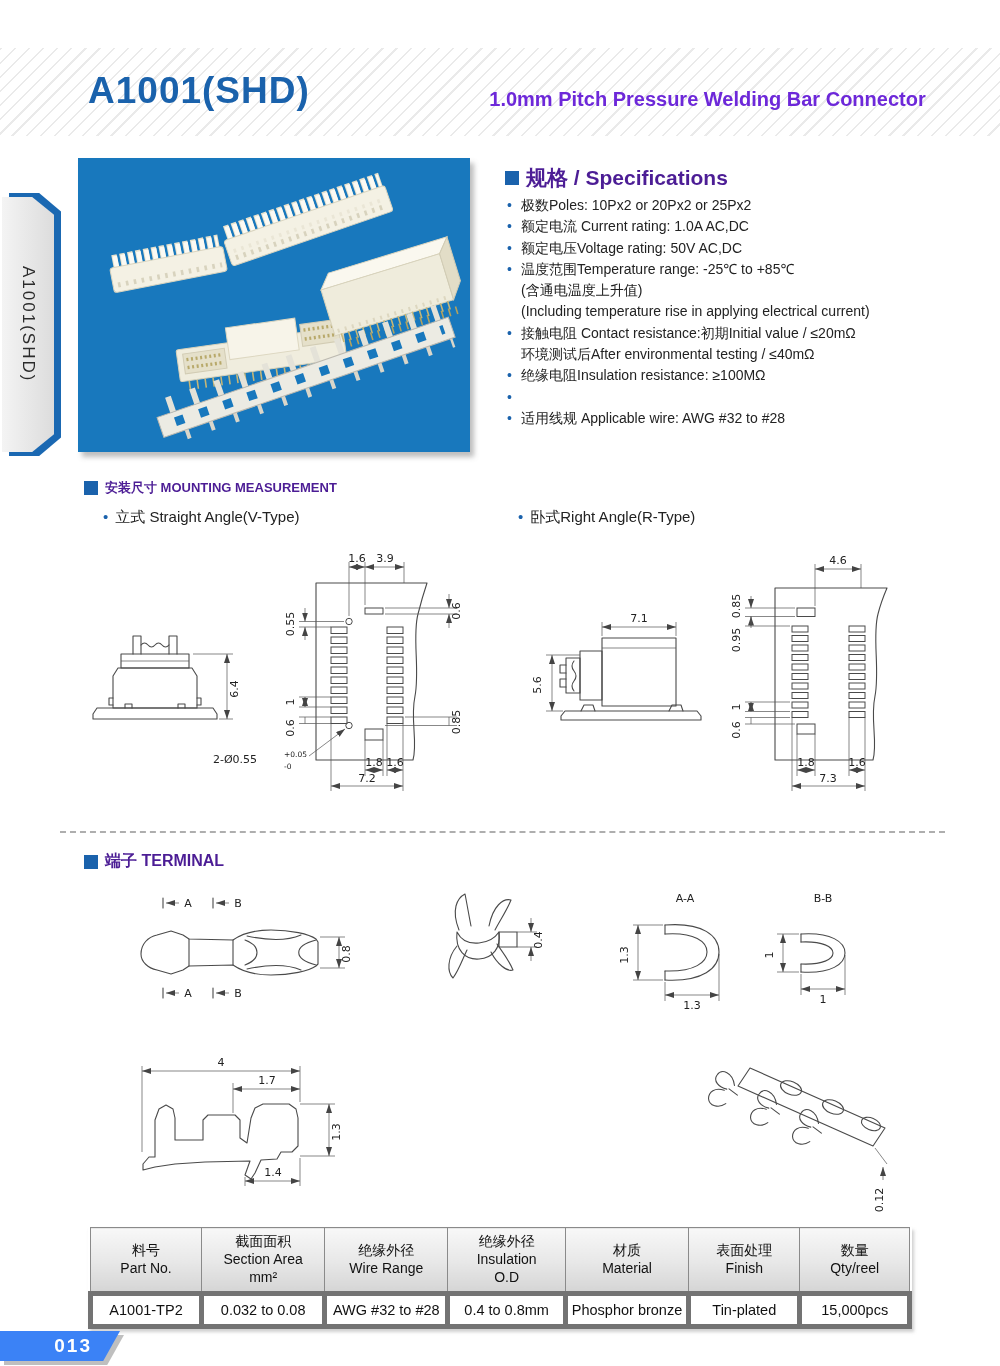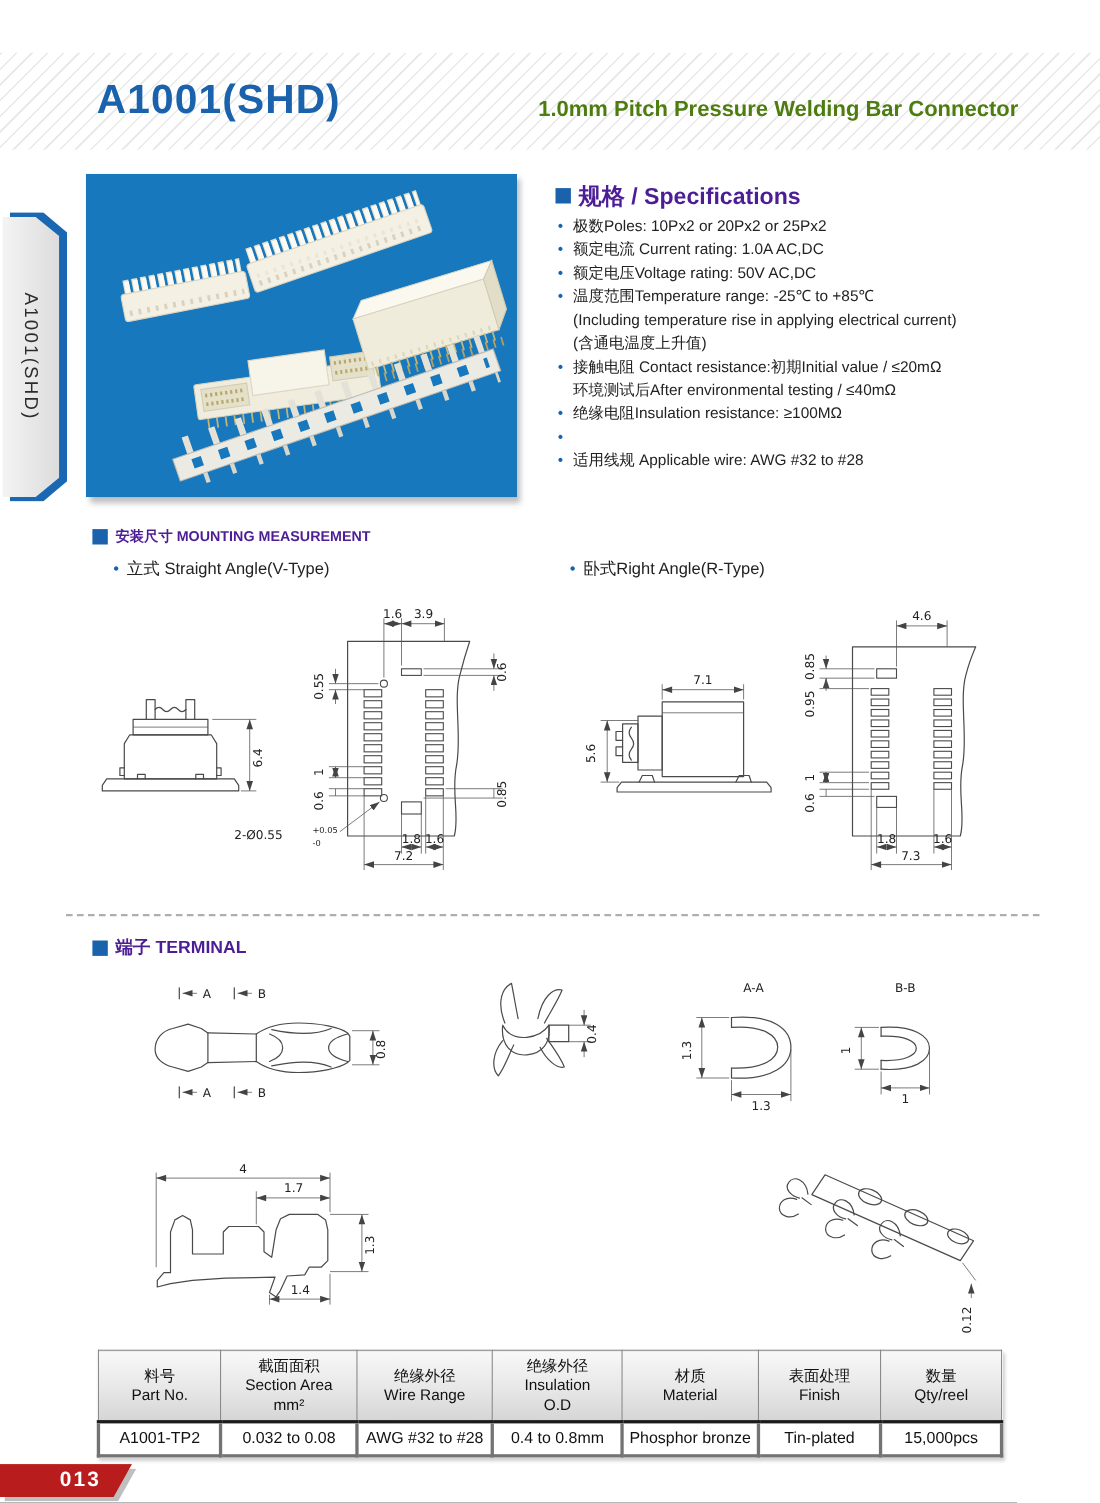--- a/index.html
+++ b/index.html
@@ -4,21 +4,21 @@
 <style>
   html,body{margin:0;padding:0;background:#888;}
   .page{position:relative;width:1000px;height:1366px;background:#fff;overflow:hidden;
         font-family:"Liberation Sans",sans-serif;color:#1c1c1c;}
 
   
   .stripes{position:absolute;left:0;top:48px;width:1000px;height:88px;
     background:repeating-linear-gradient(135deg,#eaeaea 0 1.6px,transparent 1.6px 10px);}
   .title{position:absolute;left:88px;top:70px;font-size:37px;font-weight:bold;color:#1a62ac;letter-spacing:1px;}
   .subtitle{position:absolute;left:480px;top:88px;width:455px;text-align:center;
-    font-size:20px;font-weight:bold;color:#4d7c0f;}
+    font-size:20px;font-weight:bold;color:#6d28d9;}
 
   
   .tab-blue{position:absolute;left:9px;top:193px;width:52px;height:263px;background:#1a68b2;
     clip-path:polygon(0 0,58% 0,100% 7%,100% 93%,58% 100%,0 100%);}
   .tab-gray{position:absolute;left:2px;top:197px;width:52px;height:255px;
     background:linear-gradient(90deg,#f4f4f4,#dcdcdc);
     clip-path:polygon(0 0,58% 0,100% 7%,100% 93%,58% 100%,0 100%);
     display:flex;align-items:center;justify-content:center;}
   .tab-text{writing-mode:vertical-rl;font-size:17px;letter-spacing:2px;color:#2b2b2b;font-weight:500;}
 
@@ -51,26 +51,26 @@
   .dts{font-size:7.5px;fill:#222;text-anchor:start;font-family:"DejaVu Sans",sans-serif;}
 
   .divider{position:absolute;left:60px;top:831px;width:885px;border-top:2px dashed #aeaeae;}
 
   
   .spec-table{position:absolute;left:88px;top:1227px;width:824px;border-collapse:collapse;
     box-shadow:2px 3px 3px rgba(120,120,120,.35);}
   .spec-table th{background:linear-gradient(180deg,#f8f8f8 0%,#e7e7e7 55%,#d5d5d5 100%);
     border:1px solid #8a8a8a;border-bottom:3px solid #1b1b1b;font-weight:normal;
     font-size:14px;line-height:1.3;padding:4px 16px;color:#111;}
-  .spec-table td{border:3px solid #737373;text-align:center;font-size:14.5px;padding:6px 2px;color:#111;}
+  .spec-table td{border:5px solid #737373;text-align:center;font-size:14.5px;padding:6px 2px;color:#111;}
 
   
   .banner-sh{position:absolute;left:4px;top:1335px;width:120px;height:30px;background:#bfbfbf;
     clip-path:polygon(0 0,100% 0,86% 100%,0 100%);}
-  .banner{position:absolute;left:0;top:1331px;width:120px;height:30px;background:#b91c1c;
+  .banner{position:absolute;left:0;top:1331px;width:120px;height:30px;background:#3b82f6;
     clip-path:polygon(0 0,100% 0,86% 100%,0 100%);
     color:#fff;font-size:19px;font-weight:bold;letter-spacing:2px;
     display:flex;align-items:center;justify-content:flex-end;padding-right:28px;box-sizing:border-box;}
 </style>
 </head>
 <body>
 
 <div class="page">
 
   <div class="stripes"></div>
@@ -147,25 +147,25 @@
     <div class="spec-line">
         <span class="dot">•</span>
         <span>额定电压Voltage rating: 50V AC,DC</span>
       </div>
     <div class="spec-line">
         <span class="dot">•</span>
         <span>温度范围Temperature range: -25℃ to +85℃</span>
       </div>
     <div class="spec-line no-bullet">
         <span class="dot">•</span>
+        <span>(含通电温度上升值)</span>
+      </div>
+    <div class="spec-line no-bullet">
+        <span class="dot">•</span>
         <span>(Including temperature rise in applying electrical current)</span>
-      </div>
-    <div class="spec-line no-bullet">
-        <span class="dot">•</span>
-        <span>(含通电温度上升值)</span>
       </div>
     <div class="spec-line">
         <span class="dot">•</span>
         <span>接触电阻 Contact resistance:初期Initial value / ≤20mΩ</span>
       </div>
     <div class="spec-line no-bullet">
         <span class="dot">•</span>
         <span>环境测试后After environmental testing / ≤40mΩ</span>
       </div>
     <div class="spec-line">

